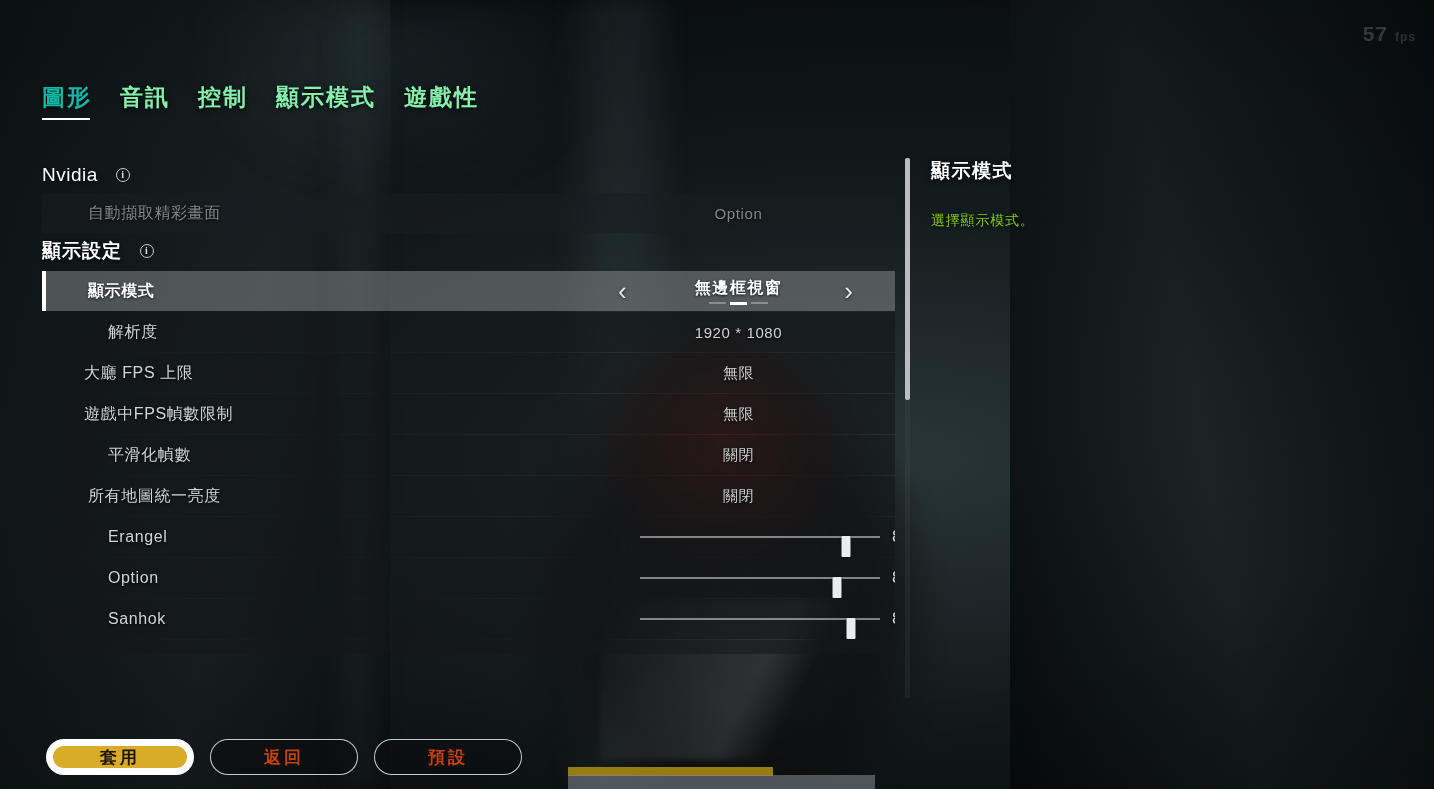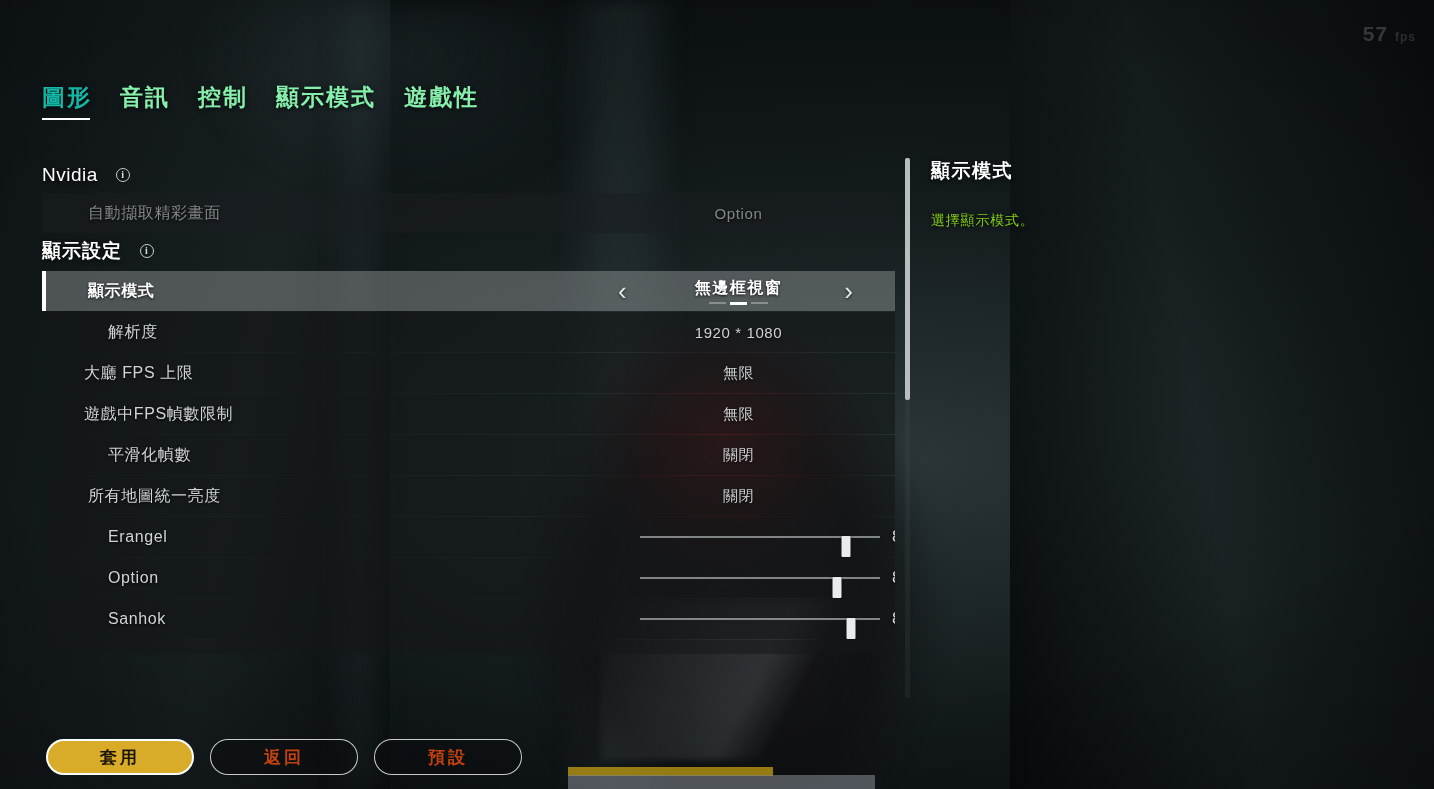--- a/index.html
+++ b/index.html
@@ -308,21 +308,21 @@
     border-radius: 18px;
     font-size: 17px;
     font-weight: bold;
     letter-spacing: 3px;
     cursor: pointer;
     user-select: none;
   }
   .btn.primary {
     background: #d8ac28;
     color: #1b1509;
-    border: 2px solid #ffffff;
+    border: 7px solid #ffffff;
     font-family: Liberation Serif, serif;
   }
   .btn.ghost {
     background: rgba(10,12,14,0.45);
     color: #c2410c;
     border: 1px solid rgba(226,229,231,0.88);
   }
 </style>
 </head>
 <body>

